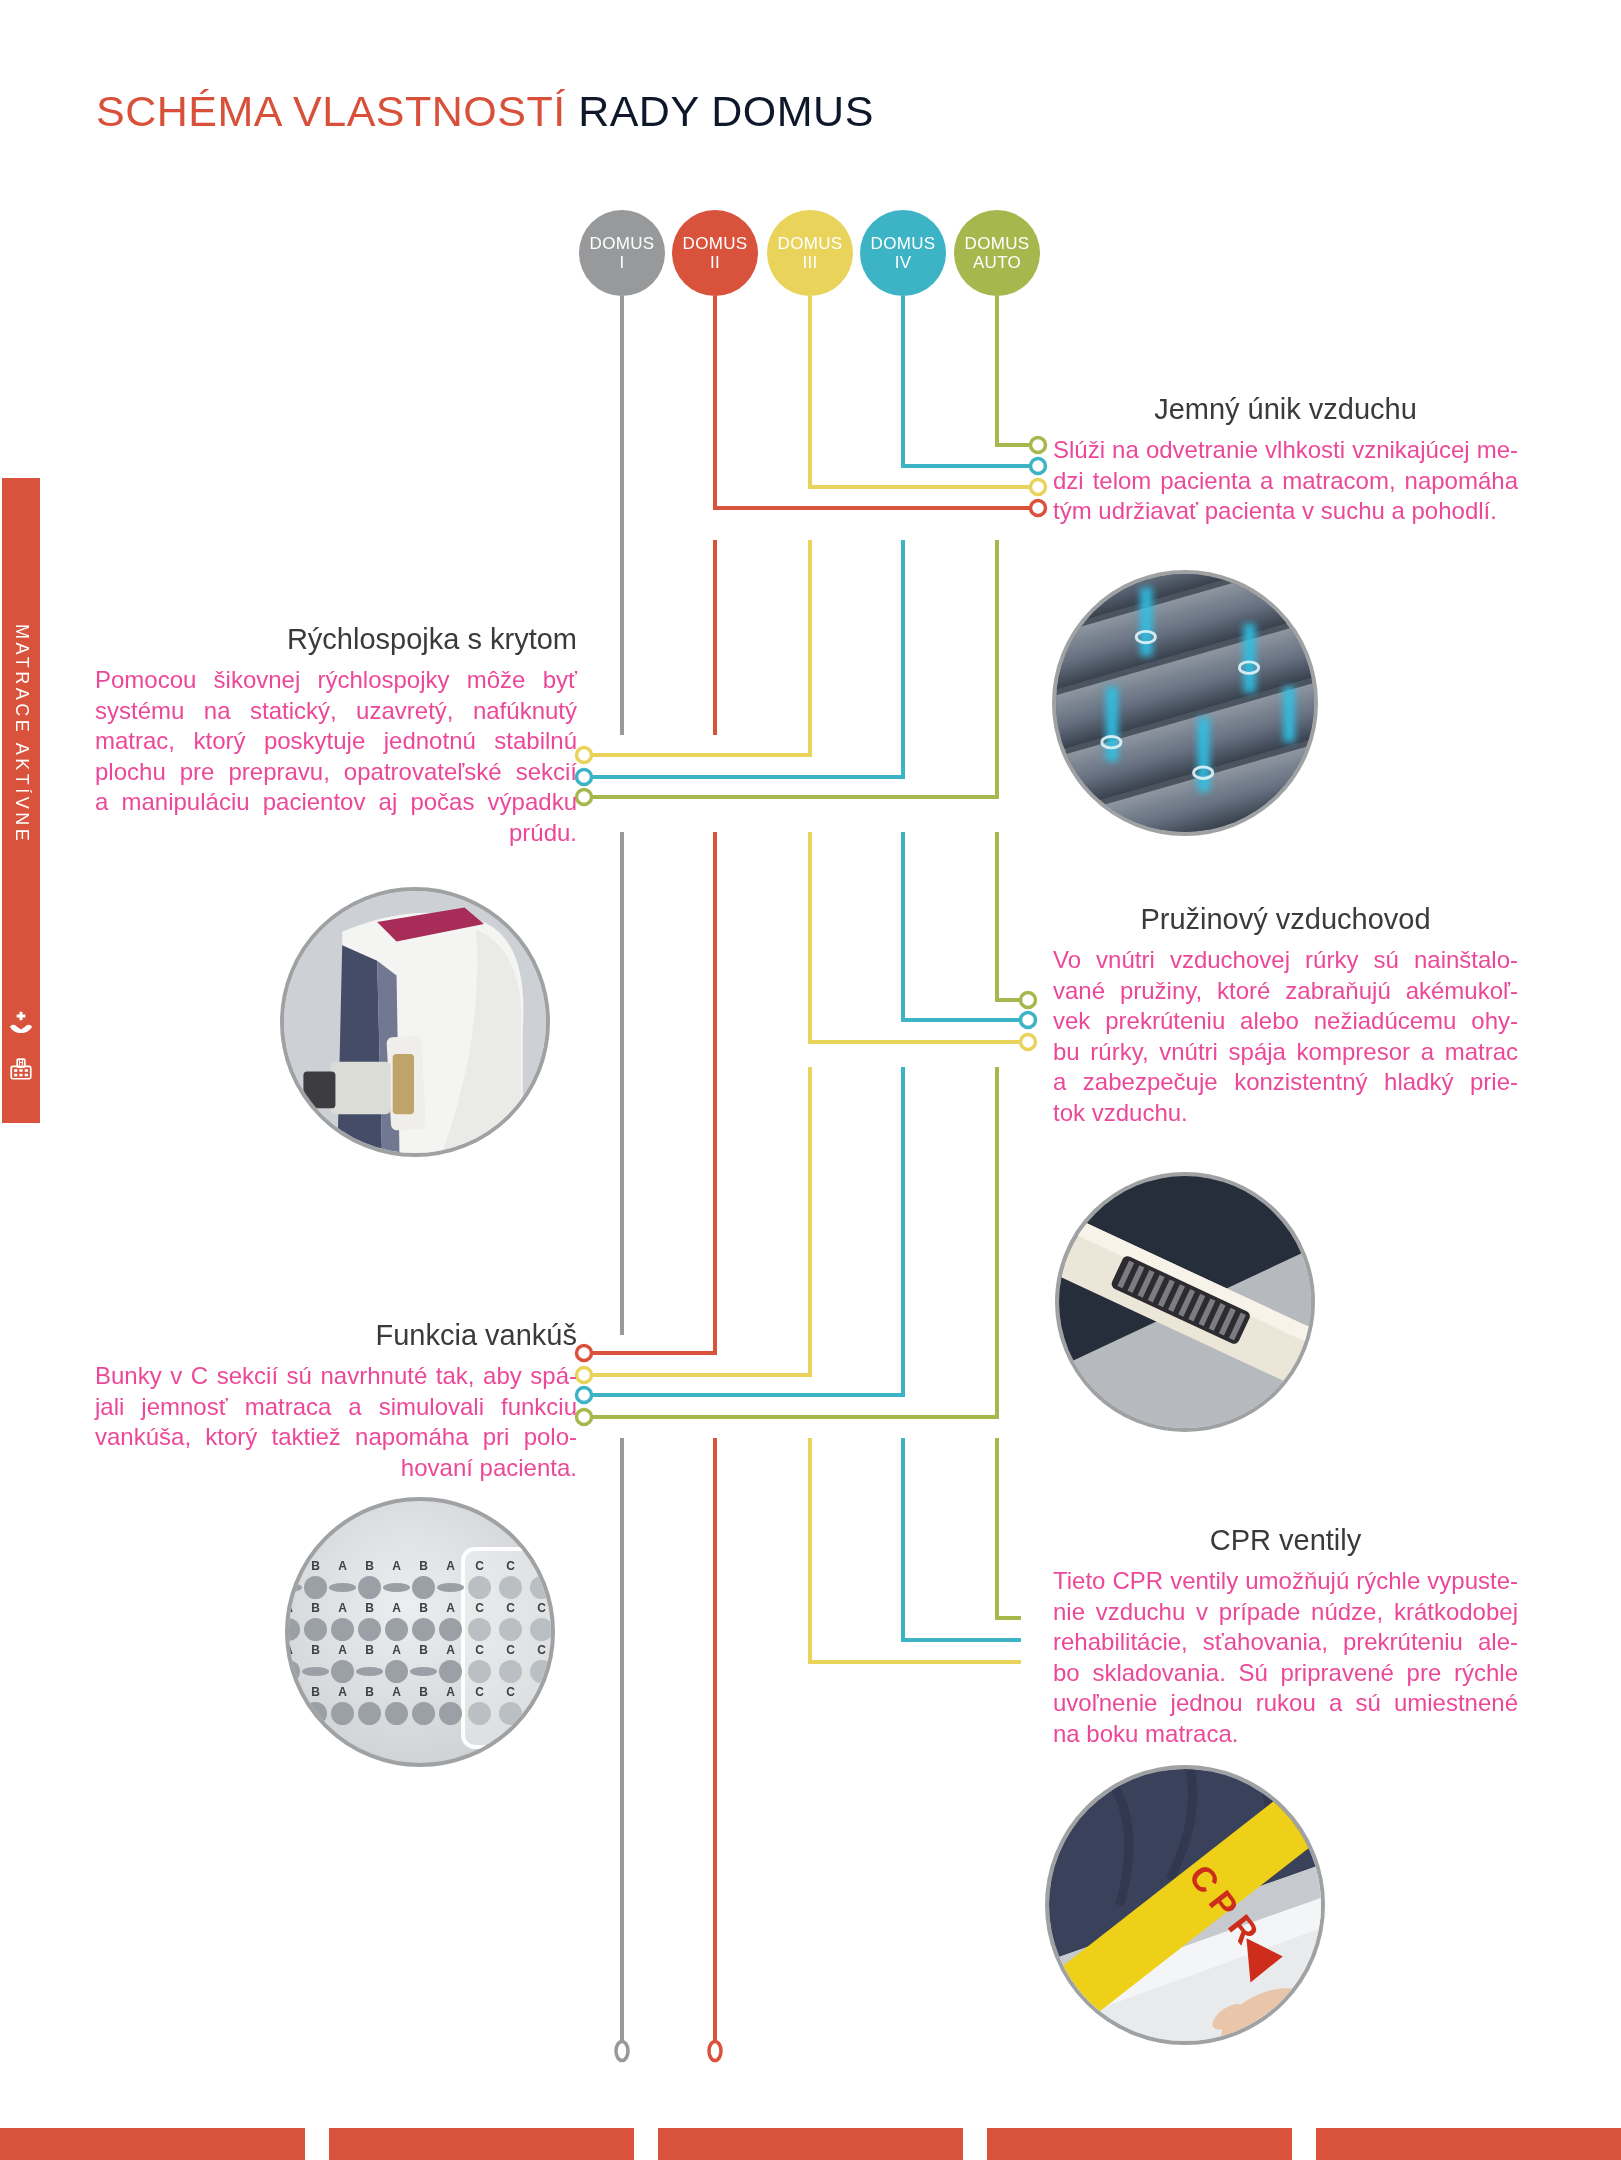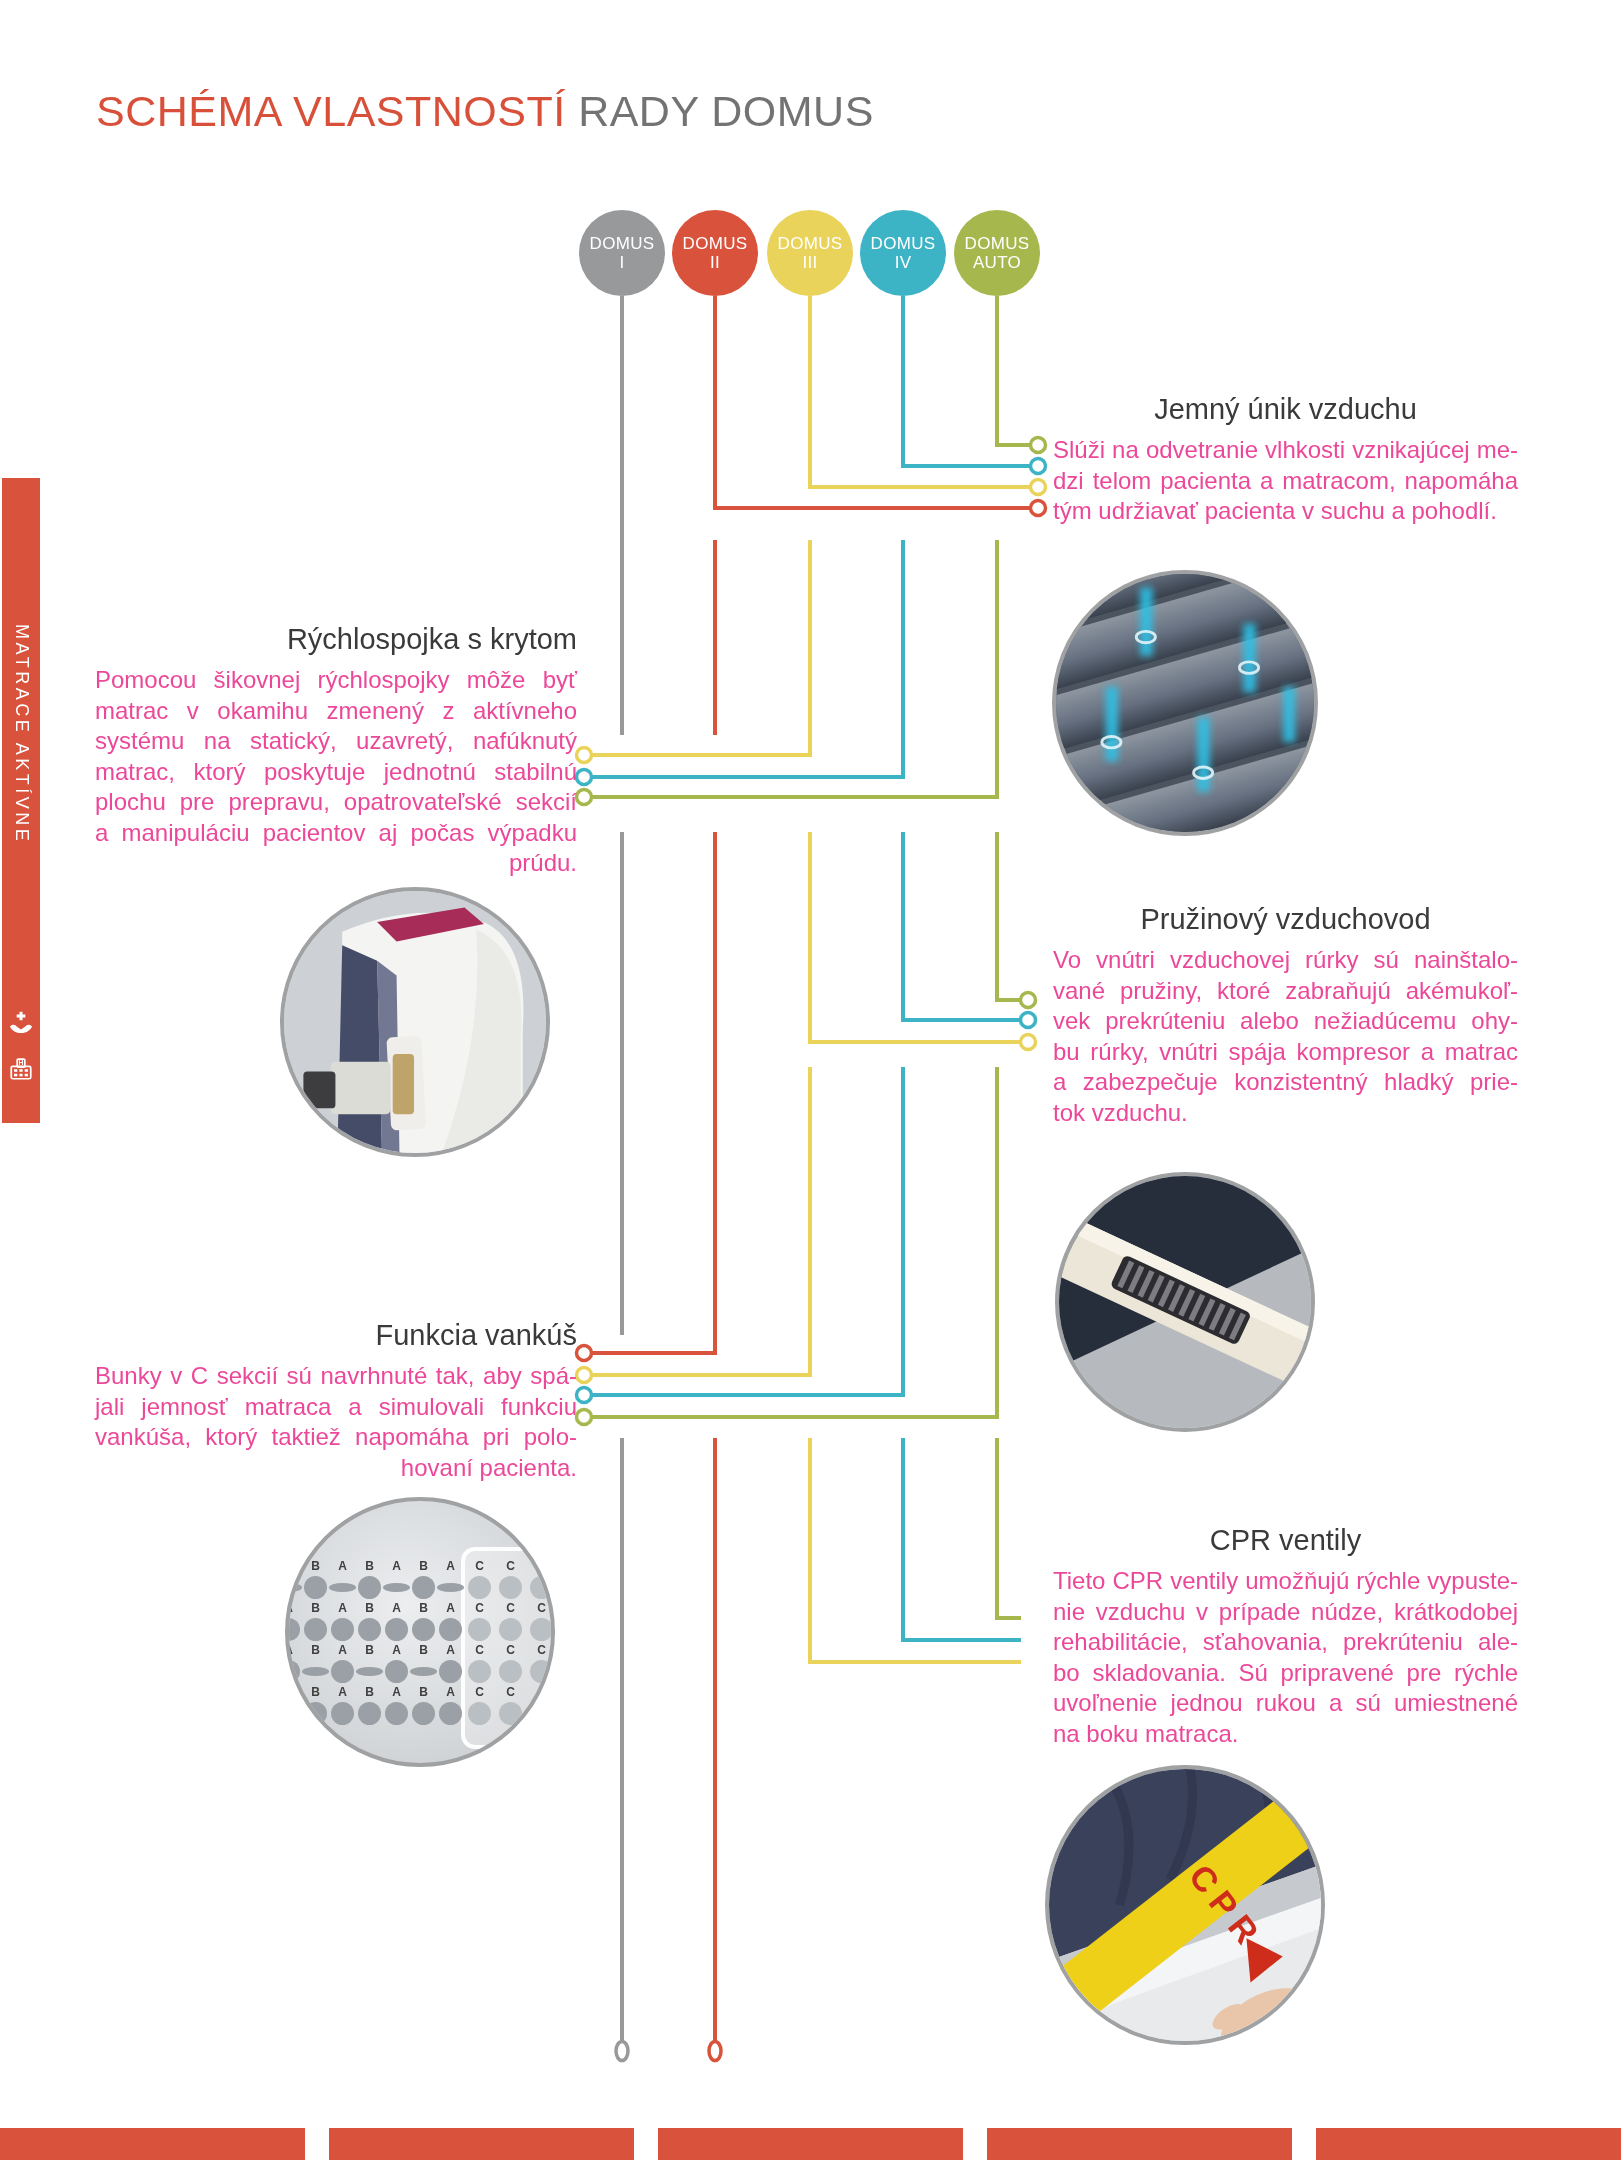--- a/index.html
+++ b/index.html
@@ -1,21 +1,21 @@
 <!DOCTYPE html>
 <html><head>
 <meta charset="utf-8">
 <style>
   html,body{margin:0;padding:0;background:#fff;}
   .page{position:relative;width:1621px;height:2160px;background:#ffffff;overflow:hidden;
         font-family:"Liberation Sans",sans-serif;}
   
   .title{position:absolute;left:96px;top:86px;font-size:43px;line-height:50px;font-weight:300;letter-spacing:.5px;white-space:nowrap;}
   .title .accent{color:#d9503a;}
-  .title .rest{color:#737373;}
+  .title .rest{color:#0f172a;}
   
   .sideband{position:absolute;left:2px;top:478px;width:38px;height:645px;background:#d9523c;}
   .sideband .vlabel{position:absolute;top:146px;left:50%;transform:translateX(-50%);
      writing-mode:vertical-rl;color:#fff;font-size:18px;letter-spacing:3.5px;font-weight:300;white-space:nowrap;}
   .sideband .icon{position:absolute;left:50%;transform:translateX(-50%);width:26px;height:26px;}
   .icon-care{top:532px;}
   .icon-hospital{top:578px;}
   
   .pcircle{position:absolute;top:210px;width:86px;height:86px;border-radius:50%;
      display:flex;flex-direction:column;align-items:center;justify-content:center;
@@ -145,21 +145,20 @@
       <div class="bl j">Slúži na odvetranie vlhkosti vznikajúcej me-</div>
       <div class="bl j">dzi telom pacienta a matracom, napomáha</div>
       <div class="bl ll">tým udržiavať pacienta v suchu a pohodlí.</div>
     </div>
   </div>
 
   <div class="feat al-r" style="left:95px;top:618px;width:482px;">
     <h3>Rýchlospojka s krytom</h3>
     <div class="fbody">
       <div class="bl j">Pomocou šikovnej rýchlospojky môže byť</div>
-      <div class="bl j">matrac v okamihu zmenený z aktívneho</div>
       <div class="bl j">systému na statický, uzavretý, nafúknutý</div>
       <div class="bl j">matrac, ktorý poskytuje jednotnú stabilnú</div>
       <div class="bl j">plochu pre prepravu, opatrovateľské sekcií</div>
       <div class="bl j">a manipuláciu pacientov aj počas výpadku</div>
       <div class="bl lr">prúdu.</div>
     </div>
   </div>
 
   <div class="feat" style="left:1053px;top:898px;width:465px;">
     <h3>Pružinový vzduchovod</h3>

